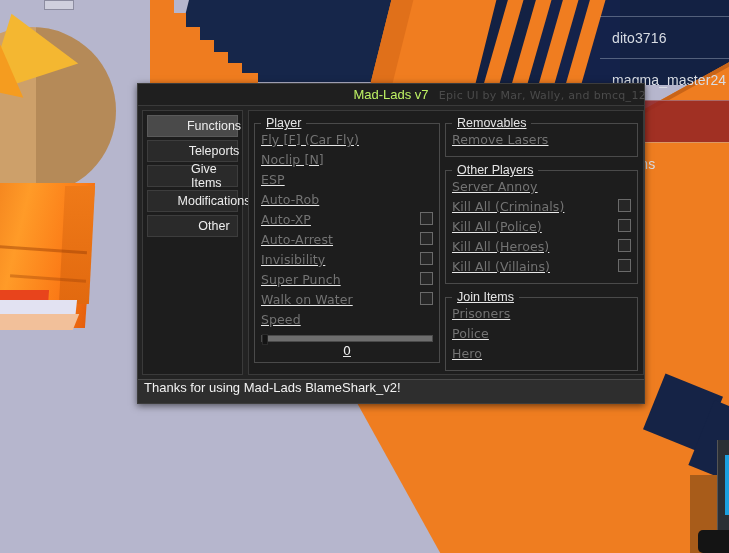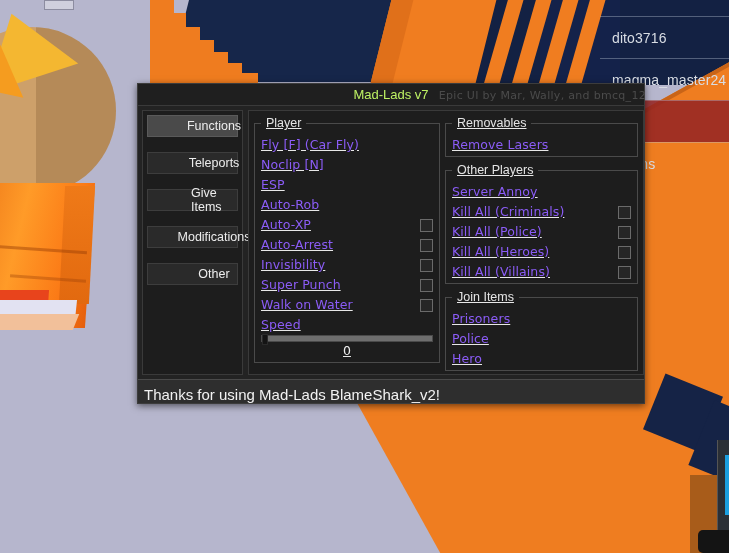--- a/index.html
+++ b/index.html
@@ -213,21 +213,21 @@
     display:flex; padding:4px;
   }
 
   
   #sidebar {
     width:101px; background:#1d1d1d;
     border:1px solid #3a3a3a;
     padding:4px 4px 0 4px;
   }
   .side-btn {
-    height:22px; margin-bottom:15px;
+    height:22px; margin-bottom:3px;
     background:#2a2a2a; border:1px solid #3d3d3d;
     display:flex; align-items:center; justify-content:center;
     font-size:12.5px; color:#ededed;
     cursor:pointer;
     padding-left:43px;
   }
   .side-btn.active { background:#4a4a4a; border-color:#5a5a5a; }
 
   
   #content { flex:1; display:flex; gap:5px; margin-left:5px;
@@ -239,24 +239,24 @@
   fieldset.group {
     border:1px solid #4a4a4a;
     padding:2px 6px 4px 6px;
     min-width:0;
   }
   fieldset.group > legend {
     font-size:12.5px; color:#e4e4e4; padding:0 5px;
     font-family:"Liberation Sans", sans-serif;
   }
   .row {
-    height:20px; display:flex; align-items:flex-end;
+    height:20px; display:flex; align-items:flex-start;
     justify-content:space-between;
     font-family:"DejaVu Sans", sans-serif;
-    font-size:12.5px; color:#8b5cf6;
+    font-size:12.5px; color:#737373;
     cursor:pointer;
     letter-spacing:.1px;
   }
   .row .lbl { white-space:nowrap; }
   .cbox {
     width:13px; height:13px; background:#262626;
     border:1px solid #6a6a6a; flex:none;
   }
   .spacer { width:13px; flex:none; }
 
@@ -270,22 +270,22 @@
     background:#141414; border:1px solid #2a2a2a;
   }
   .slider-val {
     text-align:center; font-size:12.5px; color:#efefef;
     font-family:"DejaVu Sans", sans-serif; margin-top:1px;
   }
 
   #statusbar {
     position:absolute; left:0; right:0; bottom:0; height:24px;
     background:#2e2e2e; border-top:1px solid #4a4a4a;
-    display:flex; align-items:flex-end; padding-left:6px;
-    font-size:15px; color:#f2f2f2;
+    display:flex; align-items:flex-start; padding-left:6px;
+    font-size:13px; color:#f2f2f2;
     font-family:"Liberation Sans", sans-serif;
   }
 </style>
 </head>
 <body>
 
 <div id="scene">
   <div class="shape ground"></div>
 
   <div class="shape navy-band"></div>

